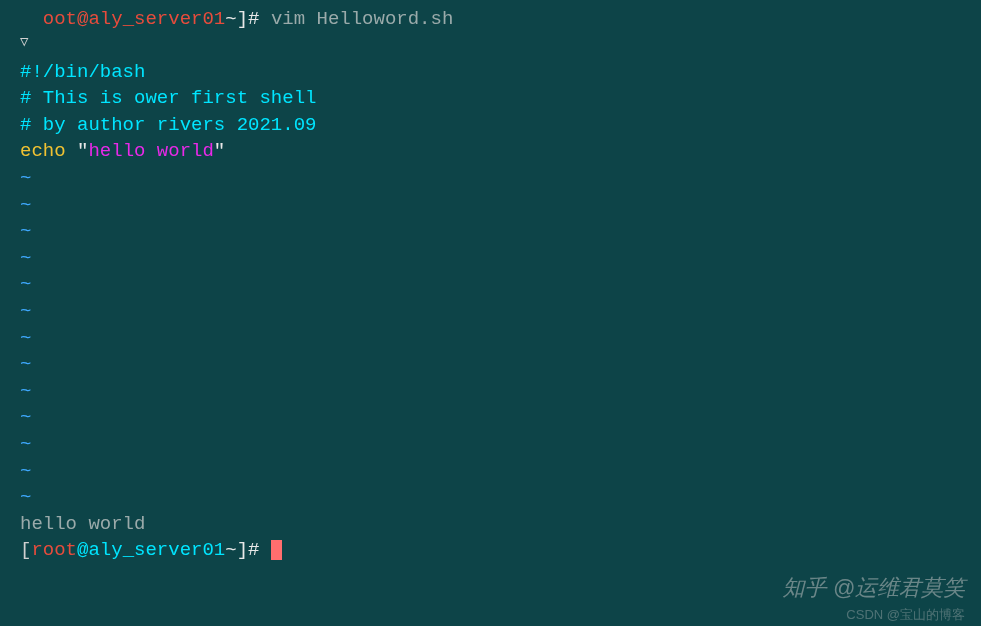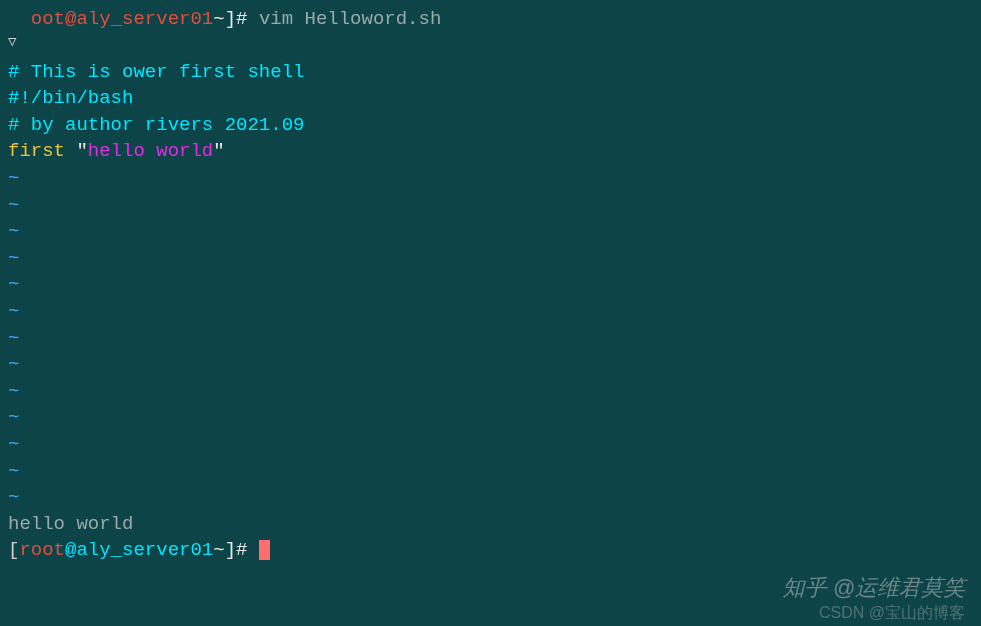--- a/index.html
+++ b/index.html
@@ -15,20 +15,21 @@
       color: #d0d0d0;
       width: 981px;
       height: 626px;
       overflow: hidden;
       padding: 6px 8px;
       position: relative;
     }
     .line {
       white-space: pre;
       min-height: 26px;
+      margin-left: 12px;
     }
     .red { color: #e74c3c; }
     .cyan { color: #00e5ff; }
     .white { color: #e8e8e8; }
     .gray { color: #9aaaaa; }
     .yellow { color: #f1c232; }
     .magenta { color: #e829e8; }
     .bracket { color: #d0d0d0; }
     .tilde { color: #3fa9ff; }
     .cursor {
@@ -49,37 +50,37 @@
       color: rgba(200,200,200,0.5);
       font-size: 22px;
       font-family: sans-serif;
       font-style: italic;
     }
     .watermark2 {
       position: absolute;
       right: 16px;
       bottom: 2px;
       color: rgba(200,200,200,0.35);
-      font-size: 16px;
+      font-size: 13px;
       font-family: sans-serif;
     }
   </style>
 </head>
 <body>
 
 <div class="terminal">
 
   <div class="line"><span>  </span><span class="red">oot@aly_server01</span><span class="white">~</span><span class="white">]#</span> <span class="gray">vim Helloword.sh</span></div>
 
   <div class="line down-arrow">▽</div>
 
+  <div class="line cyan">#!/bin/bash</div>
   <div class="line cyan"># This is ower first shell</div>
-  <div class="line cyan">#!/bin/bash</div>
   <div class="line cyan"># by author rivers 2021.09</div>
-  <div class="line"><span class="yellow">first</span><span class="white"> "</span><span class="magenta">hello world</span><span class="white">"</span></div>
+  <div class="line"><span class="yellow">echo</span><span class="white"> "</span><span class="magenta">hello world</span><span class="white">"</span></div>
 
   <div class="line tilde">~</div>
   <div class="line tilde">~</div>
   <div class="line tilde">~</div>
   <div class="line tilde">~</div>
   <div class="line tilde">~</div>
   <div class="line tilde">~</div>
   <div class="line tilde">~</div>
   <div class="line tilde">~</div>
   <div class="line tilde">~</div>

